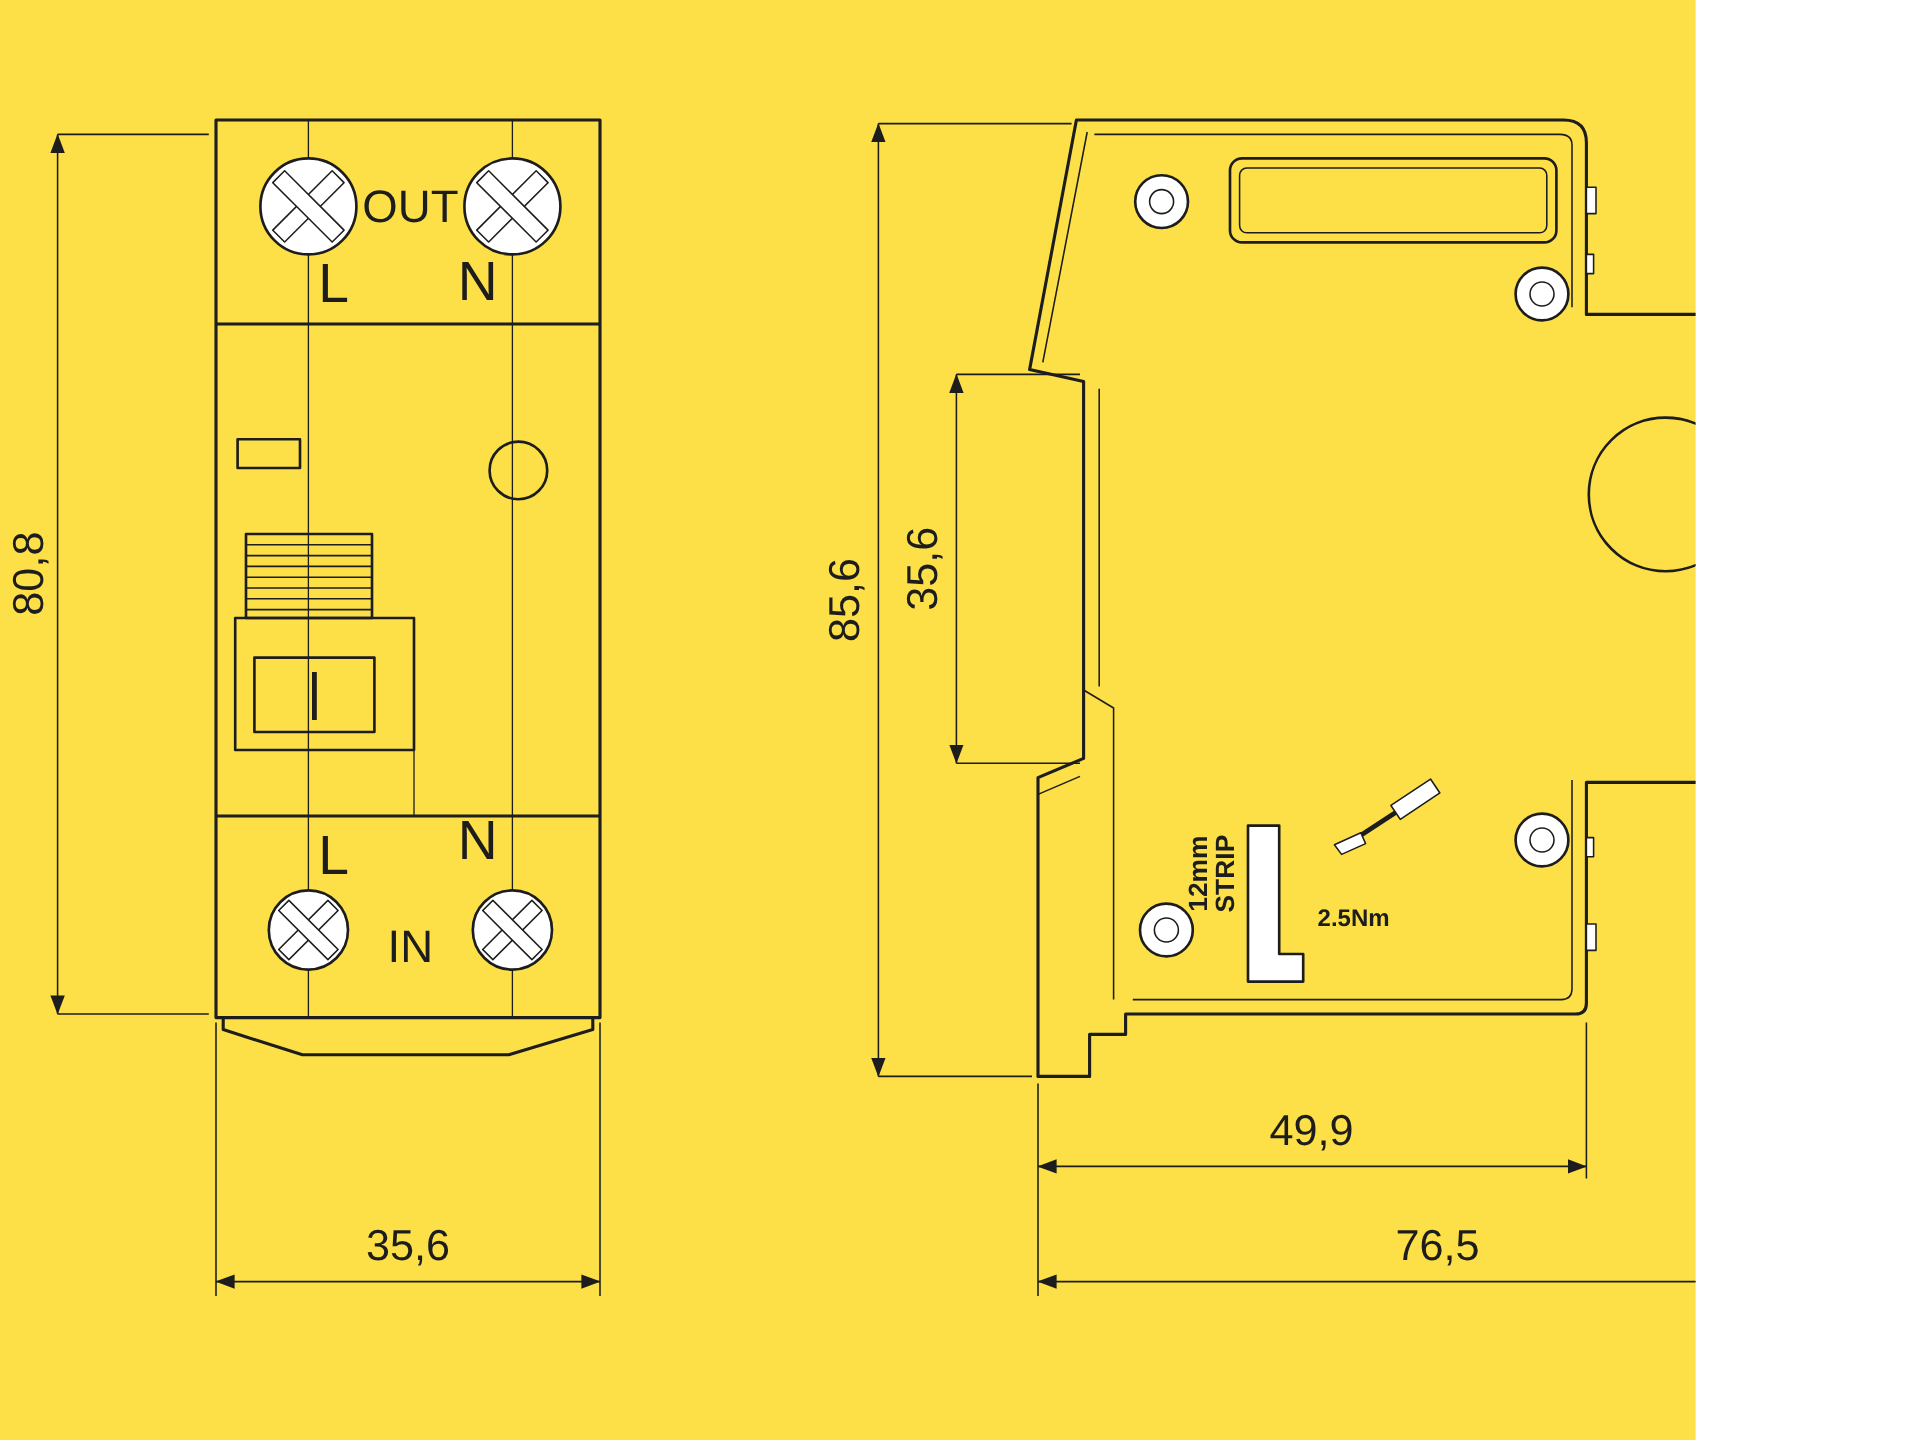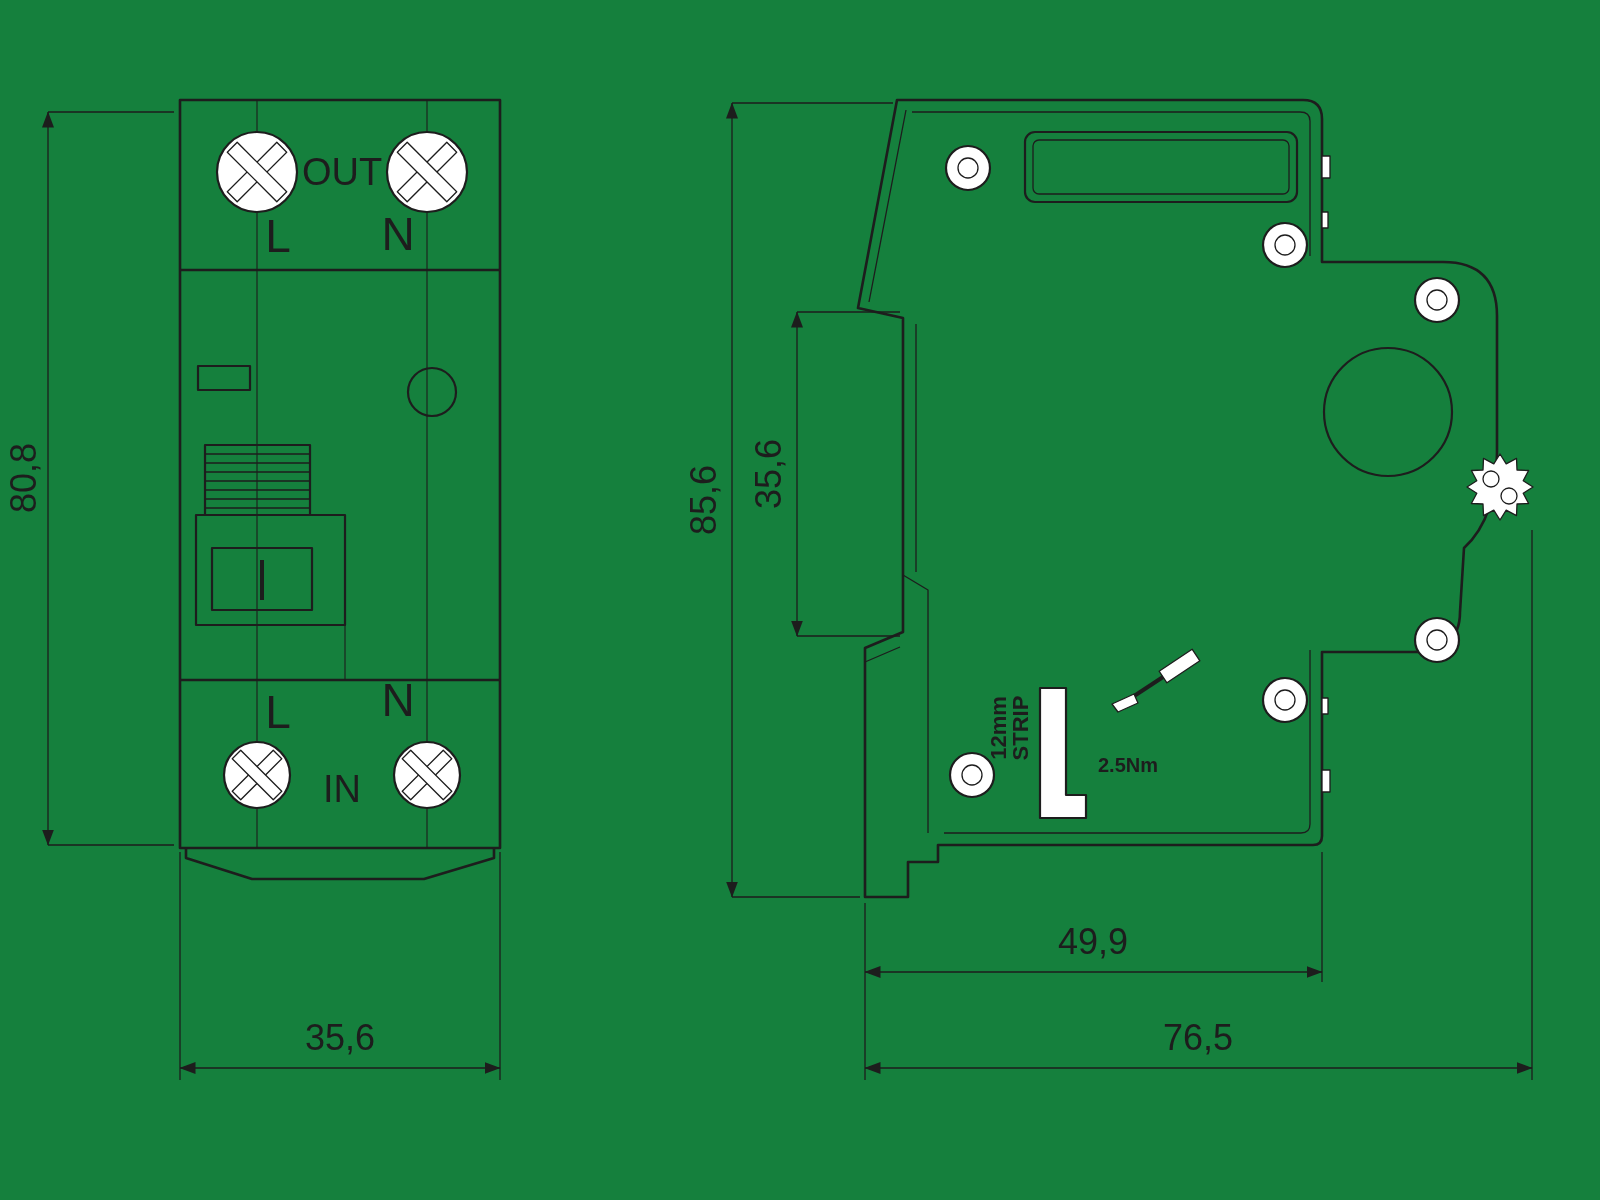--- a/index.html
+++ b/index.html
@@ -1,16 +1,16 @@
 <!DOCTYPE html>
 <html><head>
 <meta charset="utf-8">
 <style>
   html,body{margin:0;padding:0;background:#ffffff;}
-  .stage{width:1600px;height:1200px;position:relative;background:#15803d;overflow:hidden;}
+  .stage{width:1413px;height:1200px;position:relative;background:#fde047;overflow:hidden;}
   svg{display:block;}
   svg text{font-family:"Liberation Sans", sans-serif; fill:#1d1d1d;}
   .s{stroke:#1d1d1d;fill:none;stroke-linejoin:round;stroke-linecap:butt;}
   .sw{stroke:#1d1d1d;fill:#ffffff;stroke-linejoin:round;}
   .ol{stroke-width:2.6;}
   .med{stroke-width:2.2;}
   .thin{stroke-width:1.3;}
   .xthin{stroke-width:1.1;}
   .dimtxt{font-size:36px;}
   .lbl-big{font-size:46px;}

